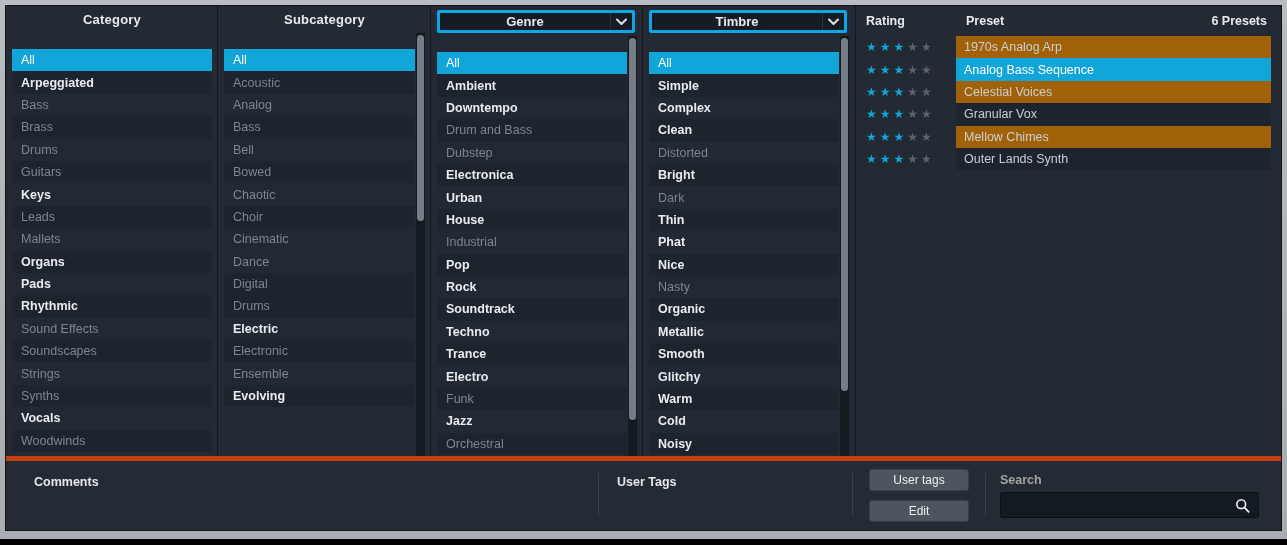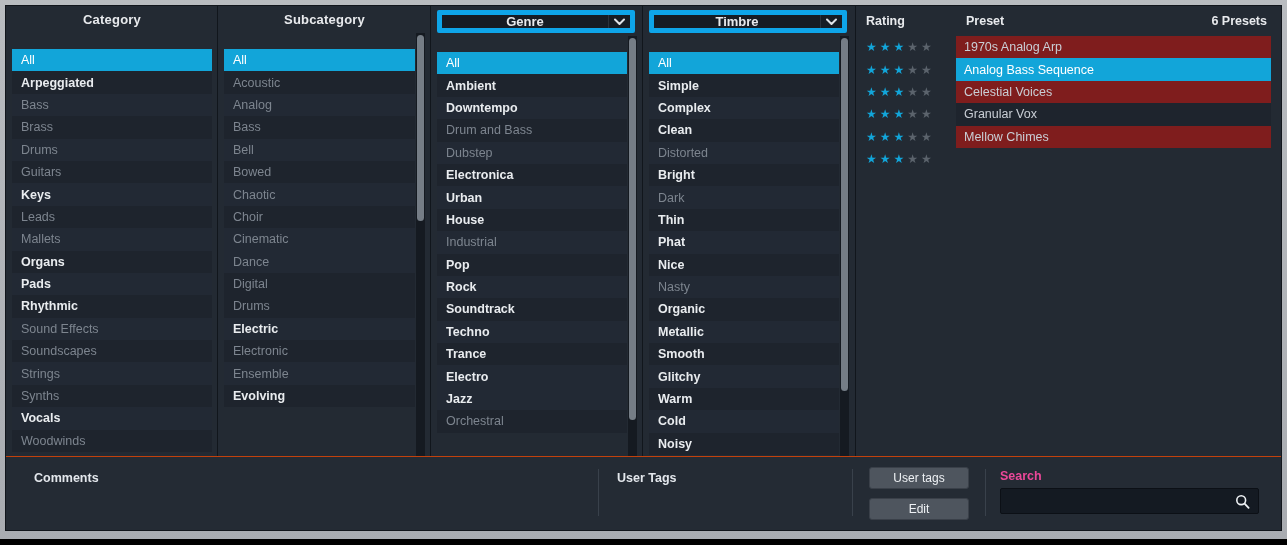--- a/index.html
+++ b/index.html
@@ -44,21 +44,21 @@
     height: 27px;
     display: flex; align-items: center; justify-content: center;
     color: #e8eaed; font-size: 13px; font-weight: bold;
     letter-spacing: .2px;
   }
 
   .dd-head {
     margin: 4px 8px 3px 6px;
     height: 23px;
     background: #161c24;
-    border: 5px solid #0ea5e9;
+    border: 3px solid #0ea5e9;
     border-radius: 2px;
     display: flex; align-items: center;
     position: relative;
   }
   .dd-label {
     flex: 1; text-align: center;
     color: #e8eaed; font-size: 13px; font-weight: bold;
   }
   .dd-arrow {
     width: 22px; height: 100%;
@@ -122,29 +122,29 @@
     height: 22.4px; display: flex; align-items: center;
     font-size: 12.5px; color: #c9ced5;
     padding-left: 10px;
   }
   .pre-rating { width: 90px; display: flex; gap: 3px; flex-shrink: 0; }
   .star { font-size: 12px; line-height: 1; color: #5b636c; }
   .star.fill { color: #12a5d9; }
   .pre-name {
     flex: 1; margin-right: 10px; padding-left: 8px;
     height: 22.4px; display: flex; align-items: center;
-    background: #7f1d1d;
+    background: #a16207;
   }
   .pre-row.alt .pre-name { background: #1e242d; }
   .pre-row.sel .pre-name { background: #12a5d9; color: #fff; }
 
   
   .bottom {
     flex: 1;
-    border-top: 1px solid #c2410c;
+    border-top: 5px solid #c2410c;
     background: #242b34;
     display: flex; position: relative;
   }
   .comments-pane { width: 592px; padding: 14px 0 0 28px; position: relative; }
   .pane-label { color: #e3e7ec; font-size: 12.5px; font-weight: bold; }
   .pane-div {
     width: 1px; background: #39414b; margin: 12px 0 14px 0;
   }
   .usertags-pane { width: 253px; padding: 14px 0 0 18px; }
   .buttons-pane {
@@ -153,21 +153,21 @@
   }
   .btn {
     width: 100px; height: 22px;
     background: #4e555e;
     border: 1px solid #3a4049;
     border-radius: 3px;
     color: #eef1f4; font-size: 12px;
     display: flex; align-items: center; justify-content: center;
   }
   .search-pane { flex: 1; padding: 12px 22px 0 14px; }
-  .search-label { color: #ec4899; font-size: 12.5px; font-weight: bold; margin-bottom: 5px; }
+  .search-label { color: #a3a3a3; font-size: 12.5px; font-weight: bold; margin-bottom: 5px; }
   .search-box {
     height: 26px;
     background: #141a22;
     border: 1px solid #0c1016;
     border-radius: 2px;
     display: flex; align-items: center;
     padding: 0 8px;
   }
   .search-input {
     flex: 1; background: transparent; border: 0; outline: none;
@@ -257,20 +257,21 @@
               <div class="row alt on">Electronica</div>
               <div class="row on">Urban</div>
               <div class="row alt on">House</div>
               <div class="row">Industrial</div>
               <div class="row alt on">Pop</div>
               <div class="row on">Rock</div>
               <div class="row alt on">Soundtrack</div>
               <div class="row on">Techno</div>
               <div class="row alt on">Trance</div>
               <div class="row on">Electro</div>
+              <div class="row alt">Funk</div>
               <div class="row on">Jazz</div>
               <div class="row alt">Orchestral</div>
             </div>
           <div class="scrollbar">
             <div class="thumb" style="top: 2px; height: calc(92% - 4px);"></div>
           </div>
         </div>
         <div class="vsep"></div>
       </div>
 
@@ -368,20 +369,21 @@
               <div class="pre-name">Mellow Chimes</div>
             </div>
             <div class="pre-row alt">
               <div class="pre-rating">
                 <span class="star fill">★</span>
                 <span class="star fill">★</span>
                 <span class="star fill">★</span>
                 <span class="star">★</span>
                 <span class="star">★</span>
               </div>
+              <div class="pre-name">Outer Lands Synth</div>
             </div>
           </div>
       </div>
     </div>
 
     <div class="bottom">
       <div class="comments-pane">
         <div class="pane-label">Comments</div>
         <div></div>
       </div>

